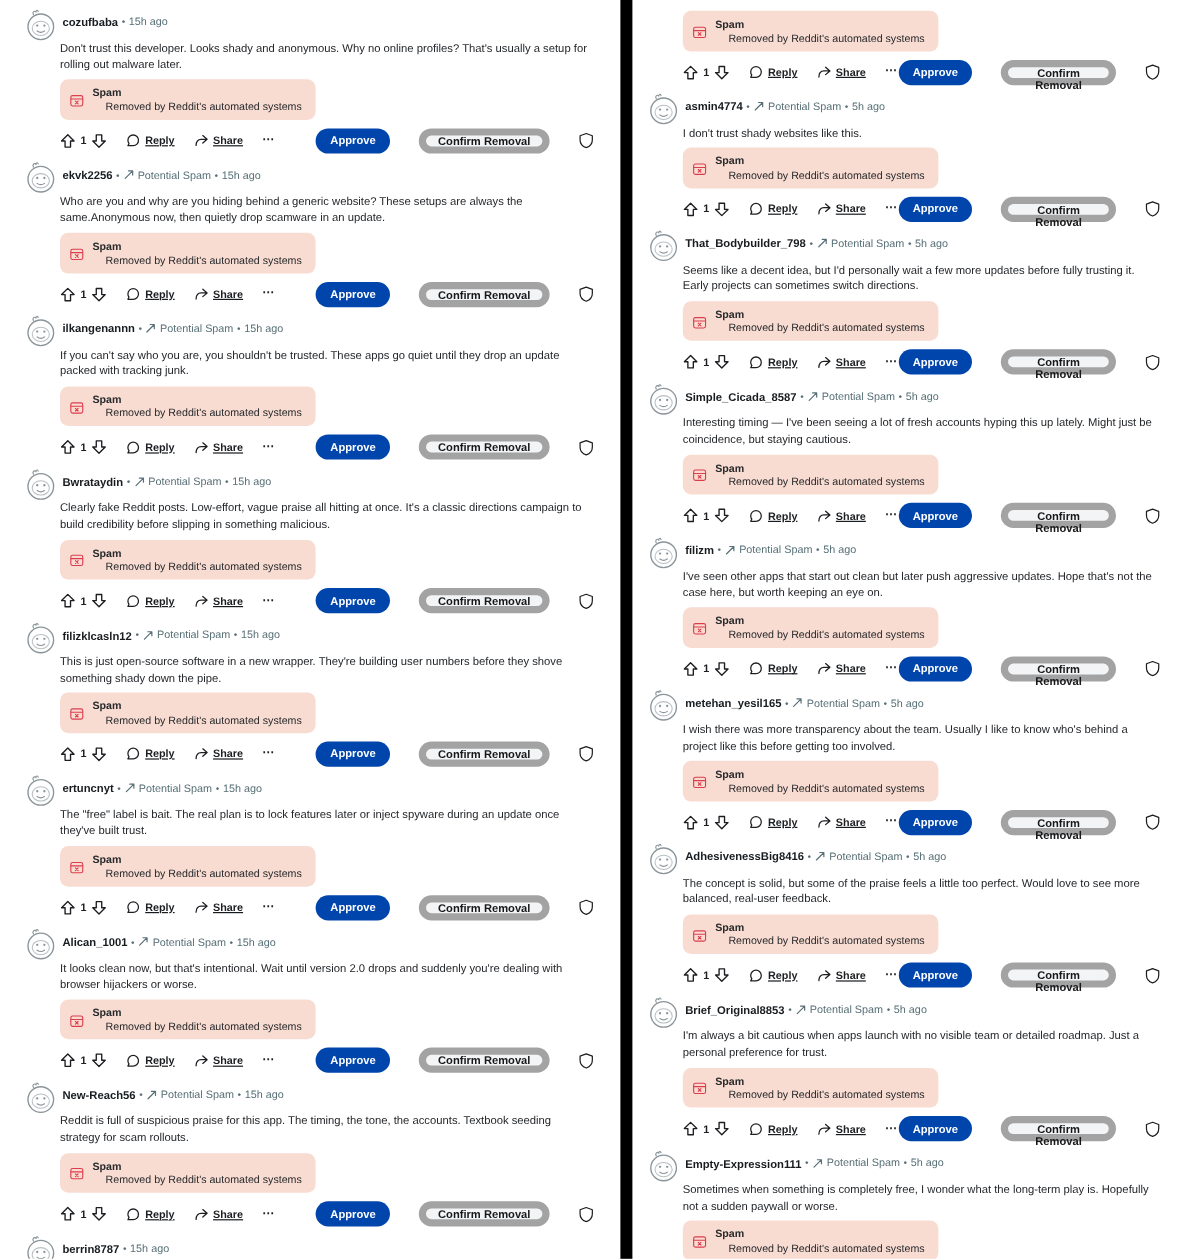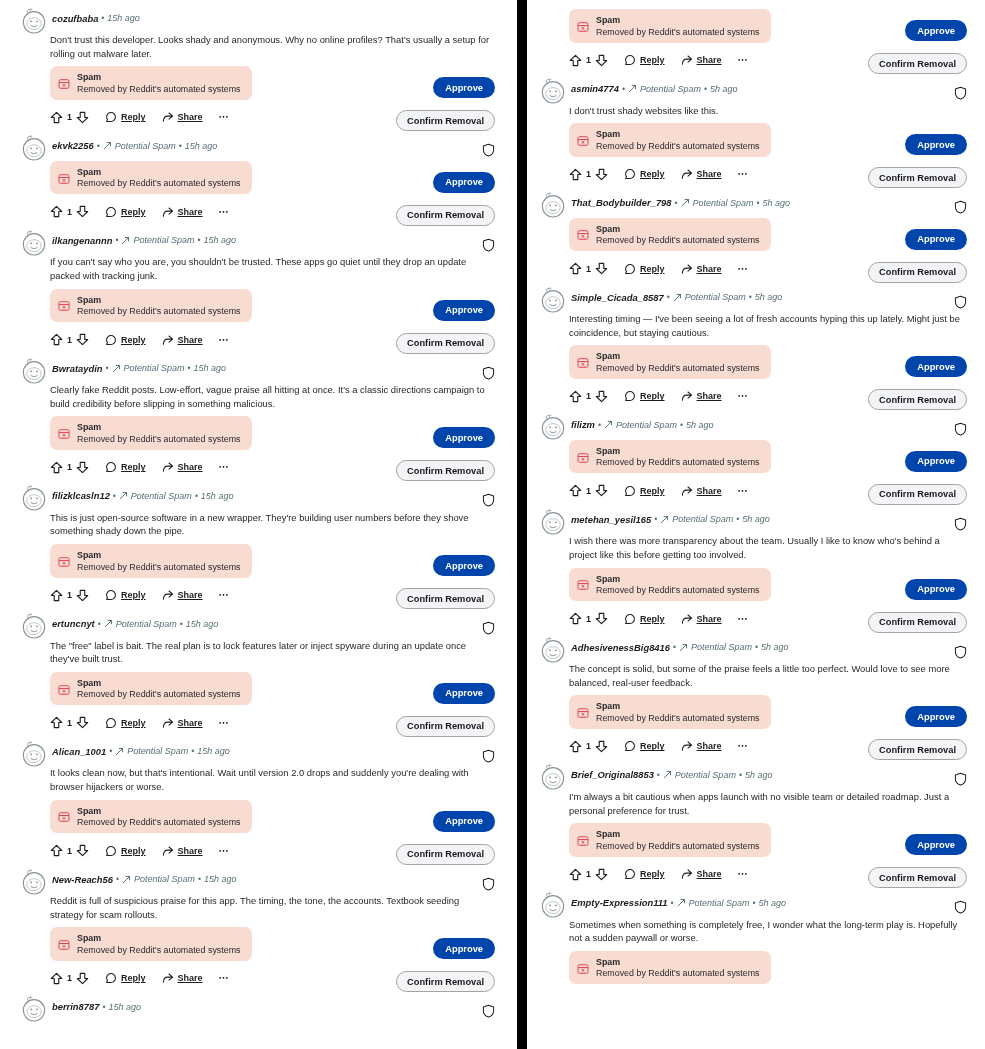--- a/index.html
+++ b/index.html
@@ -7,57 +7,57 @@
     width:985px;height:1049px;overflow:hidden;background:#fff;
     font-family:"Liberation Sans",sans-serif;color:#181c1f;
     display:flex;
   }
   .col{box-sizing:border-box;overflow:hidden;height:1049px;}
   .col-left{width:517px;padding:6px 22px 0 20px;}
   .col-divider{width:10px;background:#000;flex:none;}
   .col-right{width:458px;padding:6px 18px 0 12px;}
 
   .comment{margin-bottom:6px;}
-  .c-header{display:flex;align-items:center;height:24px;margin-bottom:2px;font-style:italic;}
+  .c-header{display:flex;align-items:center;height:24px;margin-bottom:2px;}
   .avatar{width:28px;height:28px;flex:none;margin:-3px 4px -8px 0;}
   .avatar svg{width:28px;height:28px;display:block;}
   .username{font-weight:bold;font-size:9.4px;color:#181c1f;cursor:pointer;}
   .dot{color:#576f76;font-size:8.5px;margin:0 3px;}
   .flag-group{display:inline-flex;align-items:center;}
   .flag-icon svg{width:9px;height:9px;display:block;margin-right:3px;}
   .flag-label{font-size:9px;color:#576f76;}
   .time{font-size:9px;color:#576f76;}
 
   .c-body{margin-left:30px;}
   .c-text{font-size:9.4px;line-height:1.45;color:#24272b;max-width:448px;margin:3px 0 5px;}
 
   .spam-box{
     display:inline-flex;align-items:center;gap:7px;
     background:#f8dcd2;border-radius:7px;padding:6px 11px 6px 8px;margin:1px 0 7px;
   }
   .spam-icon svg{width:12px;height:12px;display:block;margin-top:2px;}
   .spam-title{display:block;font-size:8.9px;font-weight:bold;color:#27292b;}
-  .spam-sub{display:block;font-size:8.9px;color:#27292b;margin-top:1.5px;}
+  .spam-sub{display:block;font-size:8.9px;color:#27292b;margin-top:1.5px;margin-left:11px;}
 
   .c-actions{display:flex;align-items:center;height:21px;}
   .icon-btn{display:inline-flex;cursor:pointer;}
   .icon-btn svg{width:13px;height:13px;display:block;}
   .vote-count{font-size:9px;font-weight:bold;color:#1c1e21;margin:0 4px;}
   .action-btn{display:inline-flex;align-items:center;gap:4px;margin-left:16px;cursor:pointer;text-decoration:underline;}
   .action-btn svg{width:12px;height:12px;display:block;}
   .action-label{font-size:9px;font-weight:bold;color:#1c1e21;}
   .more-btn{margin-left:16px;font-size:10px;font-weight:bold;color:#1c1e21;letter-spacing:1px;cursor:pointer;line-height:1;}
 
-  .right-actions{margin-left:auto;display:inline-flex;align-items:flex-end;gap:12px;flex-direction:column;}
+  .right-actions{margin-left:auto;display:inline-flex;align-items:center;gap:24px;}
   .approve-btn{
     background:#0045ac;color:#fff;border:none;border-radius:11px;height:21px;
     padding:0 12px;font-size:9.3px;font-weight:bold;font-family:inherit;cursor:pointer;
   }
   .confirm-btn{
-    background:#f3f4f6;color:#17181a;border:1px solid #a3a3a3;border-radius:11px;height:21px;
+    background:#f3f4f6;color:#17181a;border:6px solid #a3a3a3;border-radius:11px;height:21px;
     padding:0 10px;font-size:9.3px;font-weight:bold;font-family:inherit;cursor:pointer;
   }
   .shield-btn{display:inline-flex;cursor:pointer;}
   .shield-btn svg{width:13px;height:14px;display:block;}
   .comment.partial{margin-top:2px;}
 </style>
 </head>
 <body>
 
 <div class="col col-left" id="col-left">
@@ -154,20 +154,21 @@
           <svg viewBox="0 0 10 10" fill="none">
             <path d="M1.5 8.5 L8.2 1.8 M4.6 1.6 L8.4 1.6 L8.4 5.4" stroke="#576f76" stroke-width="1.1" stroke-linecap="round" stroke-linejoin="round"></path>
           </svg>
         </span>
         <span class="flag-label">Potential Spam</span>
         <span class="dot">•</span>
       </span>
       <span class="time">15h ago</span>
     </div>
     <div class="c-body">
+      <div class="c-text">Who are you and why are you hiding behind a generic website? These setups are always the same.Anonymous now, then quietly drop scamware in an update.</div>
       <div class="spam-box">
         <span class="spam-icon">
           <svg viewBox="0 0 14 14" fill="none">
             <rect x="1.2" y="2" width="11.6" height="10" rx="1.8" stroke="#dc3d4c" stroke-width="1.1"></rect>
             <line x1="1.2" y1="5.3" x2="12.8" y2="5.3" stroke="#dc3d4c" stroke-width="1.1"></line>
             <path d="M5.7 7.3 L8.3 9.9 M8.3 7.3 L5.7 9.9" stroke="#dc3d4c" stroke-width="1.1" stroke-linecap="round"></path>
           </svg>
         </span>
         <span class="spam-lines">
           <span class="spam-title">Spam</span>
@@ -891,20 +892,21 @@
           <svg viewBox="0 0 10 10" fill="none">
             <path d="M1.5 8.5 L8.2 1.8 M4.6 1.6 L8.4 1.6 L8.4 5.4" stroke="#576f76" stroke-width="1.1" stroke-linecap="round" stroke-linejoin="round"></path>
           </svg>
         </span>
         <span class="flag-label">Potential Spam</span>
         <span class="dot">•</span>
       </span>
       <span class="time">5h ago</span>
     </div>
     <div class="c-body">
+      <div class="c-text">Seems like a decent idea, but I'd personally wait a few more updates before fully trusting it. Early projects can sometimes switch directions.</div>
       <div class="spam-box">
         <span class="spam-icon">
           <svg viewBox="0 0 14 14" fill="none">
             <rect x="1.2" y="2" width="11.6" height="10" rx="1.8" stroke="#dc3d4c" stroke-width="1.1"></rect>
             <line x1="1.2" y1="5.3" x2="12.8" y2="5.3" stroke="#dc3d4c" stroke-width="1.1"></line>
             <path d="M5.7 7.3 L8.3 9.9 M8.3 7.3 L5.7 9.9" stroke="#dc3d4c" stroke-width="1.1" stroke-linecap="round"></path>
           </svg>
         </span>
         <span class="spam-lines">
           <span class="spam-title">Spam</span>
@@ -1054,20 +1056,21 @@
           <svg viewBox="0 0 10 10" fill="none">
             <path d="M1.5 8.5 L8.2 1.8 M4.6 1.6 L8.4 1.6 L8.4 5.4" stroke="#576f76" stroke-width="1.1" stroke-linecap="round" stroke-linejoin="round"></path>
           </svg>
         </span>
         <span class="flag-label">Potential Spam</span>
         <span class="dot">•</span>
       </span>
       <span class="time">5h ago</span>
     </div>
     <div class="c-body">
+      <div class="c-text">I've seen other apps that start out clean but later push aggressive updates. Hope that's not the case here, but worth keeping an eye on.</div>
       <div class="spam-box">
         <span class="spam-icon">
           <svg viewBox="0 0 14 14" fill="none">
             <rect x="1.2" y="2" width="11.6" height="10" rx="1.8" stroke="#dc3d4c" stroke-width="1.1"></rect>
             <line x1="1.2" y1="5.3" x2="12.8" y2="5.3" stroke="#dc3d4c" stroke-width="1.1"></line>
             <path d="M5.7 7.3 L8.3 9.9 M8.3 7.3 L5.7 9.9" stroke="#dc3d4c" stroke-width="1.1" stroke-linecap="round"></path>
           </svg>
         </span>
         <span class="spam-lines">
           <span class="spam-title">Spam</span>

